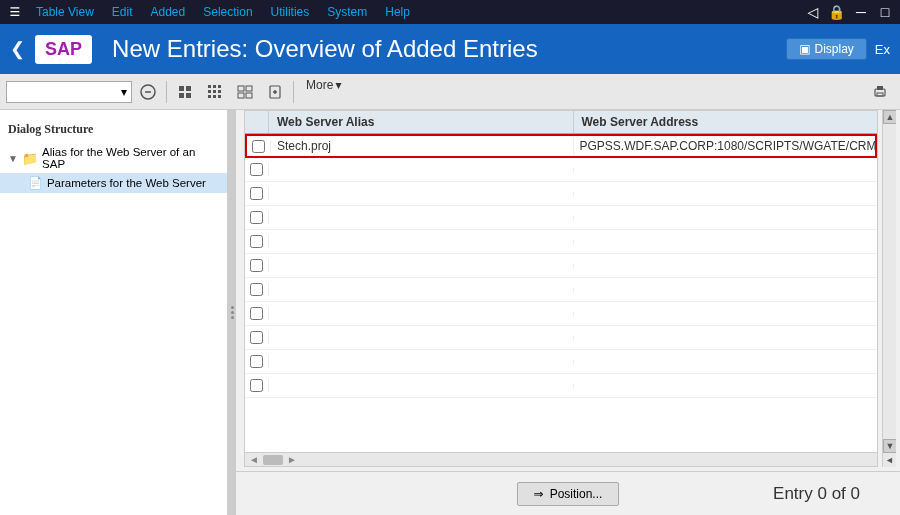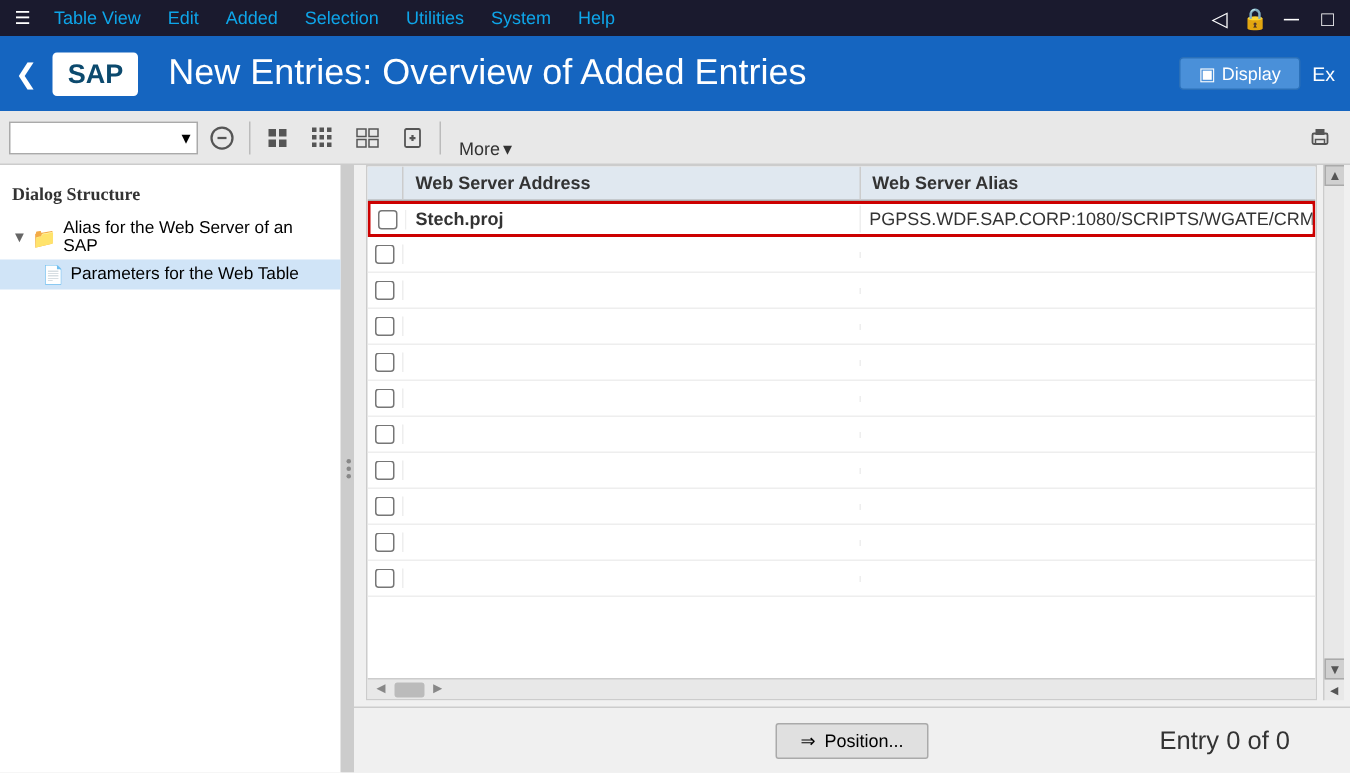--- a/index.html
+++ b/index.html
@@ -40,21 +40,21 @@
       color: #fff;
       font-size: 18px;
       cursor: pointer;
       margin-right: 10px;
       background: none;
       border: none;
       display: flex; align-items: center;
     }
     .sap-logo {
       background: #fff;
-      color: #0c4a6e;
+      color: #a21caf;
       font-weight: bold;
       font-size: 18px;
       padding: 4px 10px;
       border-radius: 3px;
       margin-right: 20px;
       text-align: right;
     }
     .sap-header-title {
       color: #ffffff;
       font-size: 24px;
@@ -88,21 +88,21 @@
     .toolbar-btn {
       background: none; border: none; cursor: pointer;
       height: 28px; width: 28px;
       display: flex; align-items: center; justify-content: center;
       border-radius: 2px;
       font-size: 14px;
       color: #333;
     }
     .toolbar-separator { width: 1px; height: 22px; background: #bbb; margin: 0 2px; }
     .more-btn {
-      display: flex; align-items: flex-end; gap: 2px;
+      display: flex; align-items: flex-start; gap: 2px;
       padding: 0 8px; height: 28px;
       background: none; border: none; cursor: pointer;
       font-size: 12px; color: #333;
     }
     .display-btn {
       background: #4a90d9;
       color: #fff;
       border: 1px solid #2a70b9;
       padding: 3px 12px;
       font-size: 12px;
@@ -402,49 +402,49 @@
 
   <div class="sidebar">
     <div class="sidebar-title">Dialog Structure</div>
     <div class="sidebar-item">
       <span style="font-size:10px; color:#666;">▼</span>
       <span style="color:#e8a020; font-size:13px;">📁</span>
       <span style="font-size:11.5px;">Alias for the Web Server of an SAP</span>
     </div>
     <div class="sidebar-item selected" style="padding-left: 28px;">
       <span style="color:#5a8ed0; font-size:12px;">📄</span>
-      <span style="font-size:11.5px;">Parameters for the Web Table</span>
+      <span style="font-size:11.5px;">Parameters for the Web Server</span>
     </div>
   </div>
 
   <div class="drag-handle">
     <div class="drag-dot"></div>
     <div class="drag-dot"></div>
     <div class="drag-dot"></div>
   </div>
 
   <div class="content-area">
 
 
     <div style="display:flex; flex:1; overflow:hidden; margin: 0 4px 4px 4px;">
       <div class="table-wrapper">
 
         <div class="table-header">
           <div class="th-check"></div>
+          <div class="th-cell">Web Server Alias</div>
           <div class="th-cell">Web Server Address</div>
-          <div class="th-cell">Web Server Alias</div>
         </div>
 
         <div class="table-body">
 
           <div class="table-row active-row" style="border: 2px solid #cc0000;">
             <div class="td-check">
               <input type="checkbox" style="">
             </div>
-            <div class="td-cell value-cell" style="border:none; border-right: 1px solid #eee; flex:1;font-weight:bold;">Stech.proj</div>
+            <div class="td-cell value-cell" style="border:none; border-right: 1px solid #eee; flex:1;">Stech.proj</div>
             <div class="td-cell value-cell" style="border:none; flex:1;">PGPSS.WDF.SAP.CORP:1080/SCRIPTS/WGATE/CRM_START</div>
           </div>
 
           <div class="table-row">
             <div class="td-check">
                 <input type="checkbox" style="">
               </div>
             <div class="td-cell"></div>
             <div class="td-cell"></div>
           </div>

